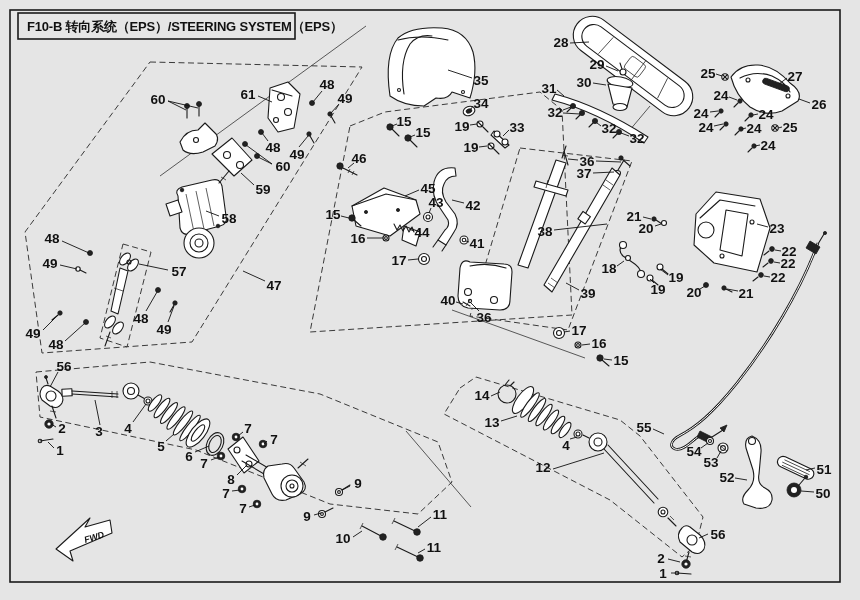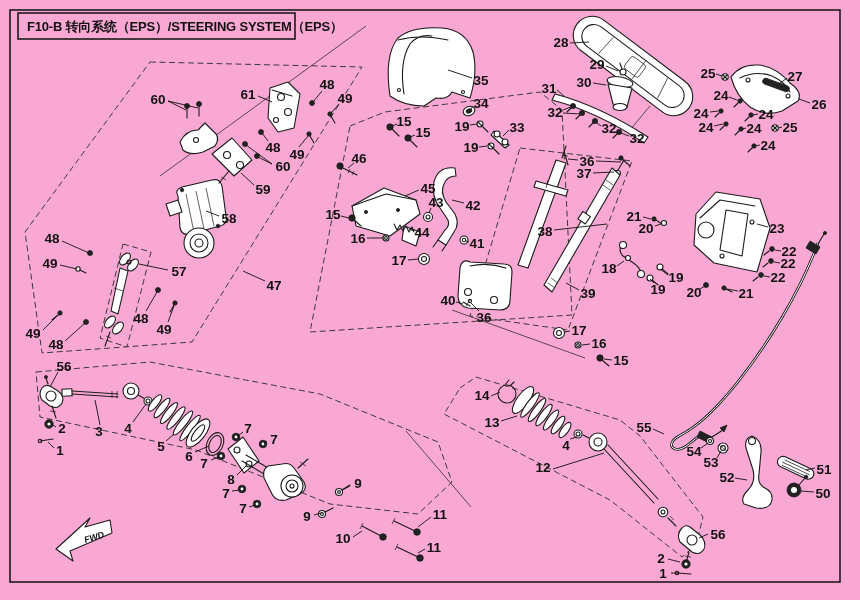--- a/index.html
+++ b/index.html
@@ -1,16 +1,16 @@
 <!DOCTYPE html>
 <html><head>
 <meta charset="utf-8">
 <style>
   html,body{margin:0;padding:0;background:#fff;}
-  #page{position:relative;width:860px;height:600px;background:#f9a8d4;font-family:"Liberation Sans",sans-serif;}
+  #page{position:relative;width:860px;height:600px;background:#e5e5e5;font-family:"Liberation Sans",sans-serif;}
   svg{position:absolute;left:0;top:0;}
   .p{stroke:#1a1a1a;stroke-width:1.1;fill:none;stroke-linecap:round;stroke-linejoin:round;}
   .pf{stroke:#1a1a1a;stroke-width:1.1;fill:#ffffff;stroke-linejoin:round;}
   .dk{stroke:#1a1a1a;stroke-width:0.8;fill:#222222;}
   .thin{stroke:#1a1a1a;stroke-width:0.7;fill:none;}
   .dash{stroke:#3a3a3a;stroke-width:1;fill:none;stroke-dasharray:6 3.5;stroke-linejoin:round;}
   .frame{stroke:#1a1a1a;stroke-width:1.6;fill:none;}
   .lbl{font-family:"Liberation Sans","DejaVu Sans",sans-serif;font-weight:bold;font-size:13.5px;fill:#111;}
   .leader{stroke:#111;stroke-width:0.9;fill:none;}
   .titleTxt{font-family:"Liberation Sans","DejaVu Sans",sans-serif;font-weight:bold;font-size:13px;fill:#111;letter-spacing:-0.2px;}

